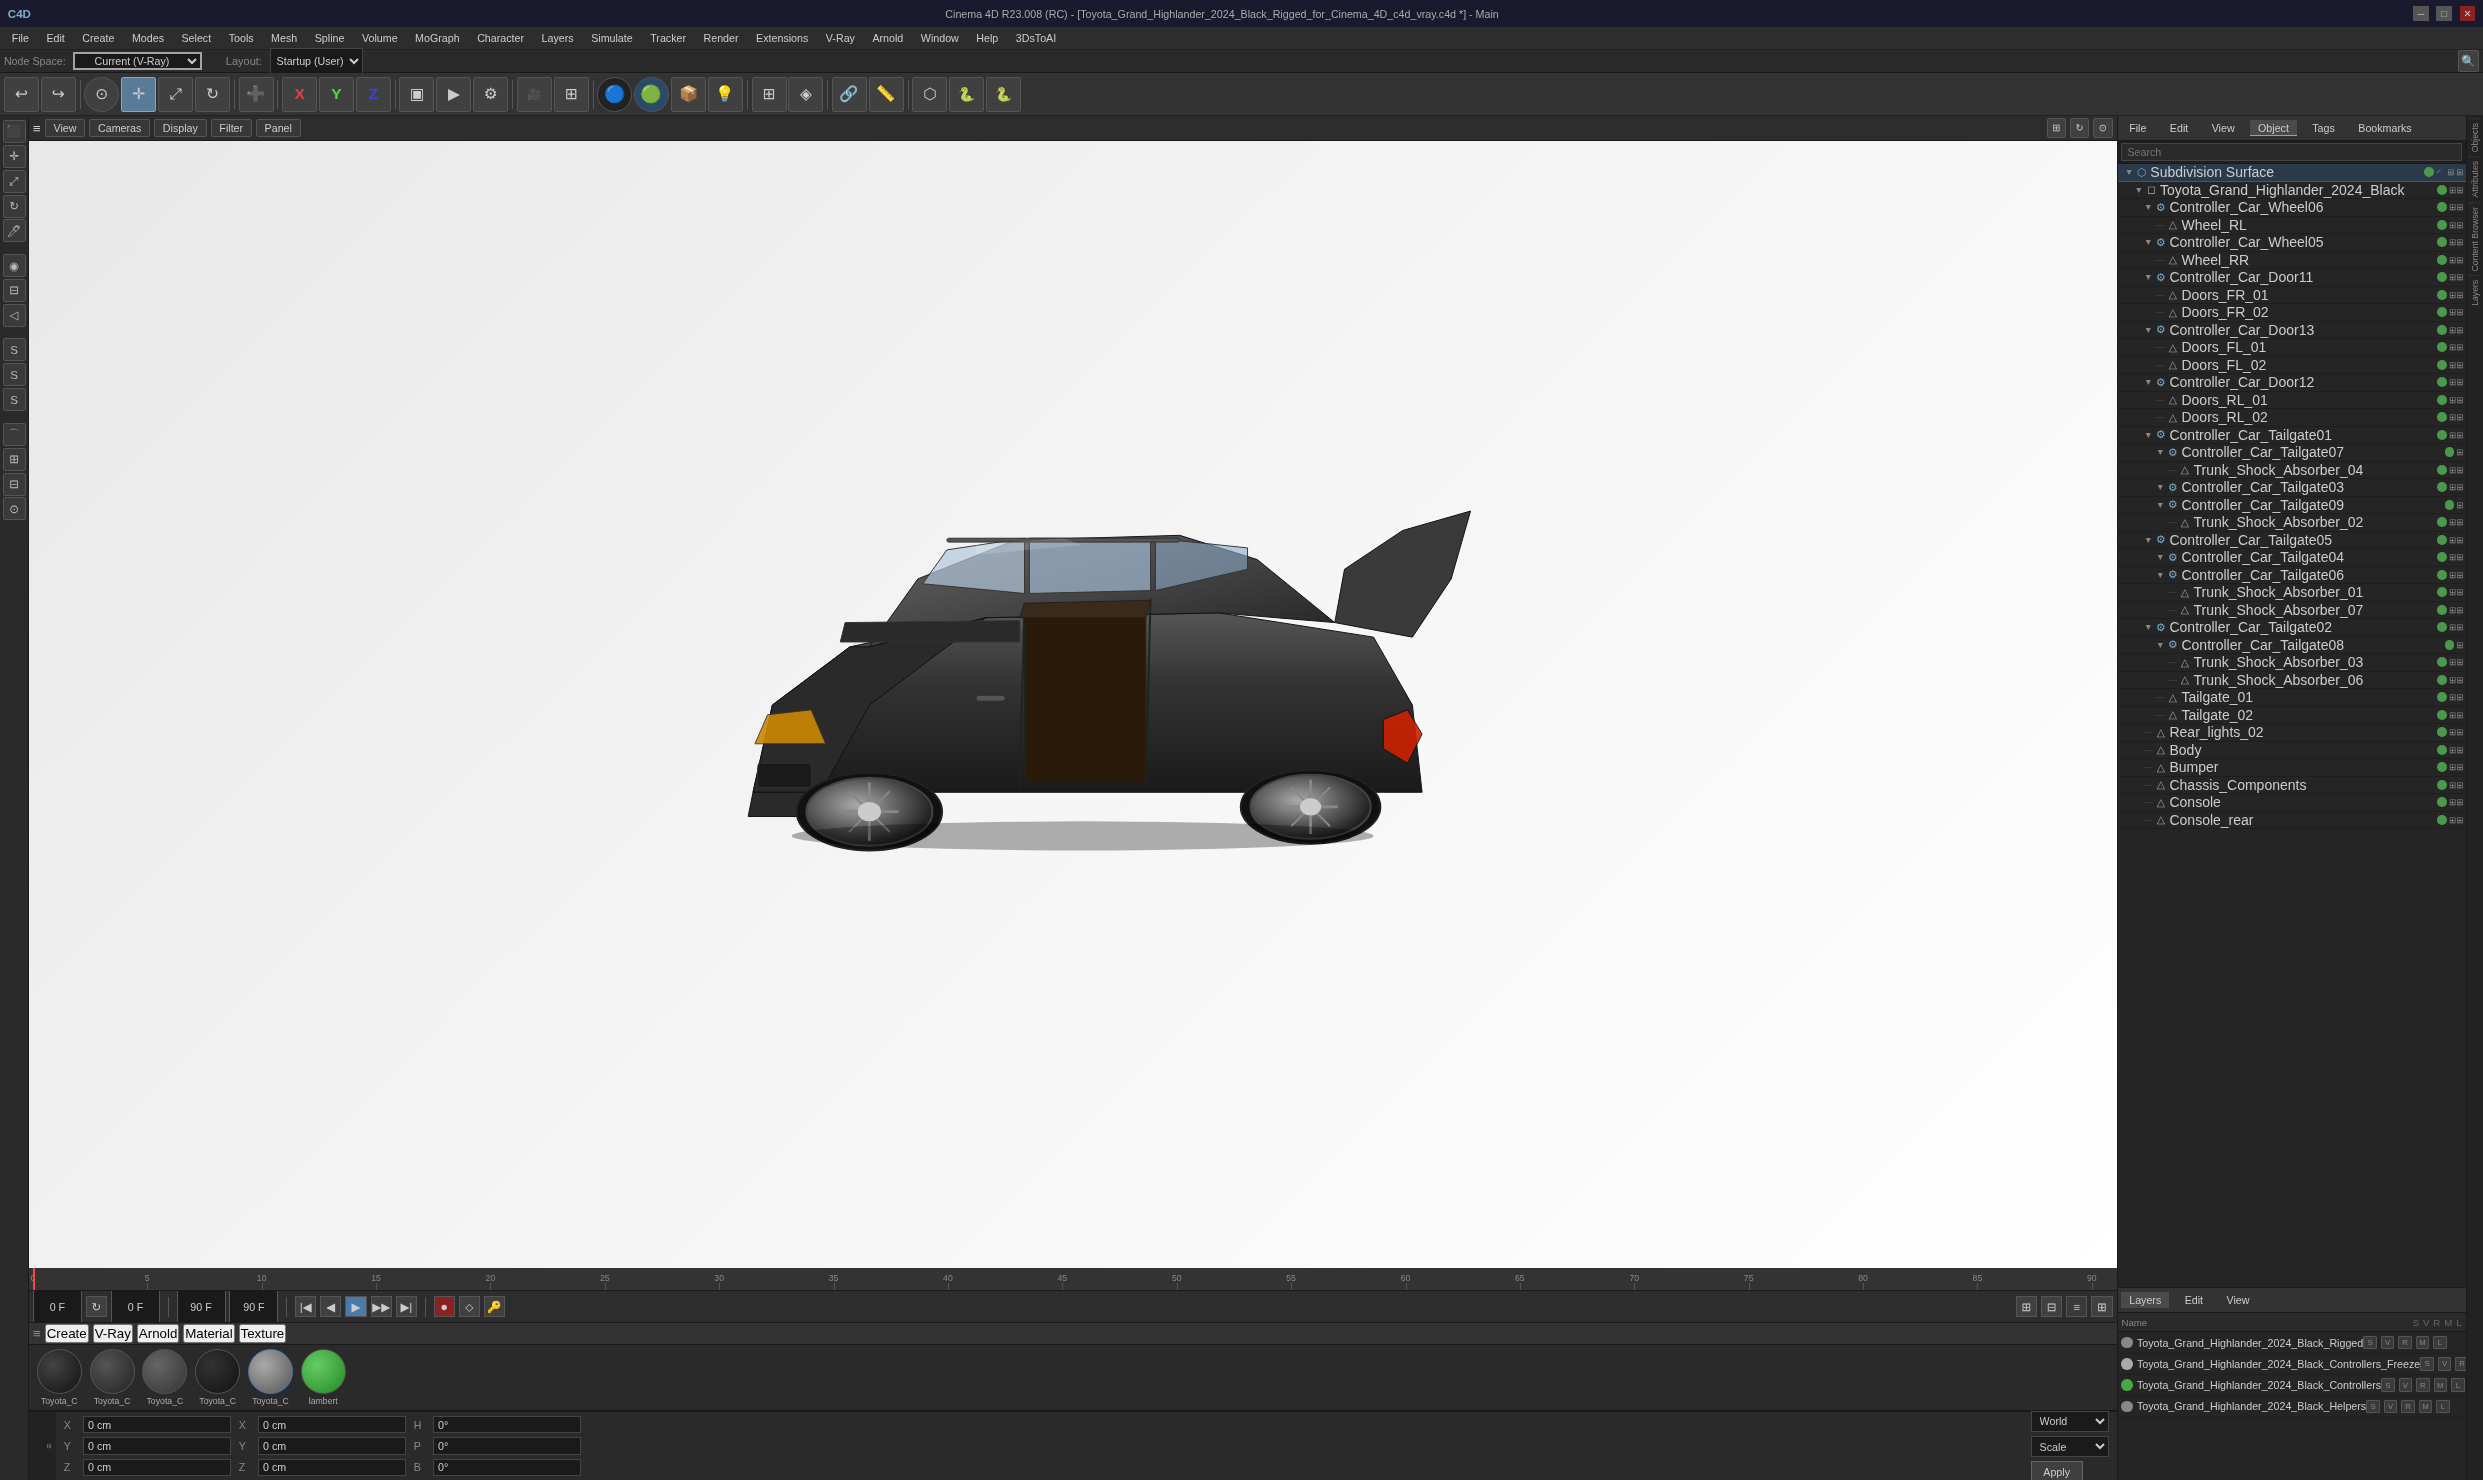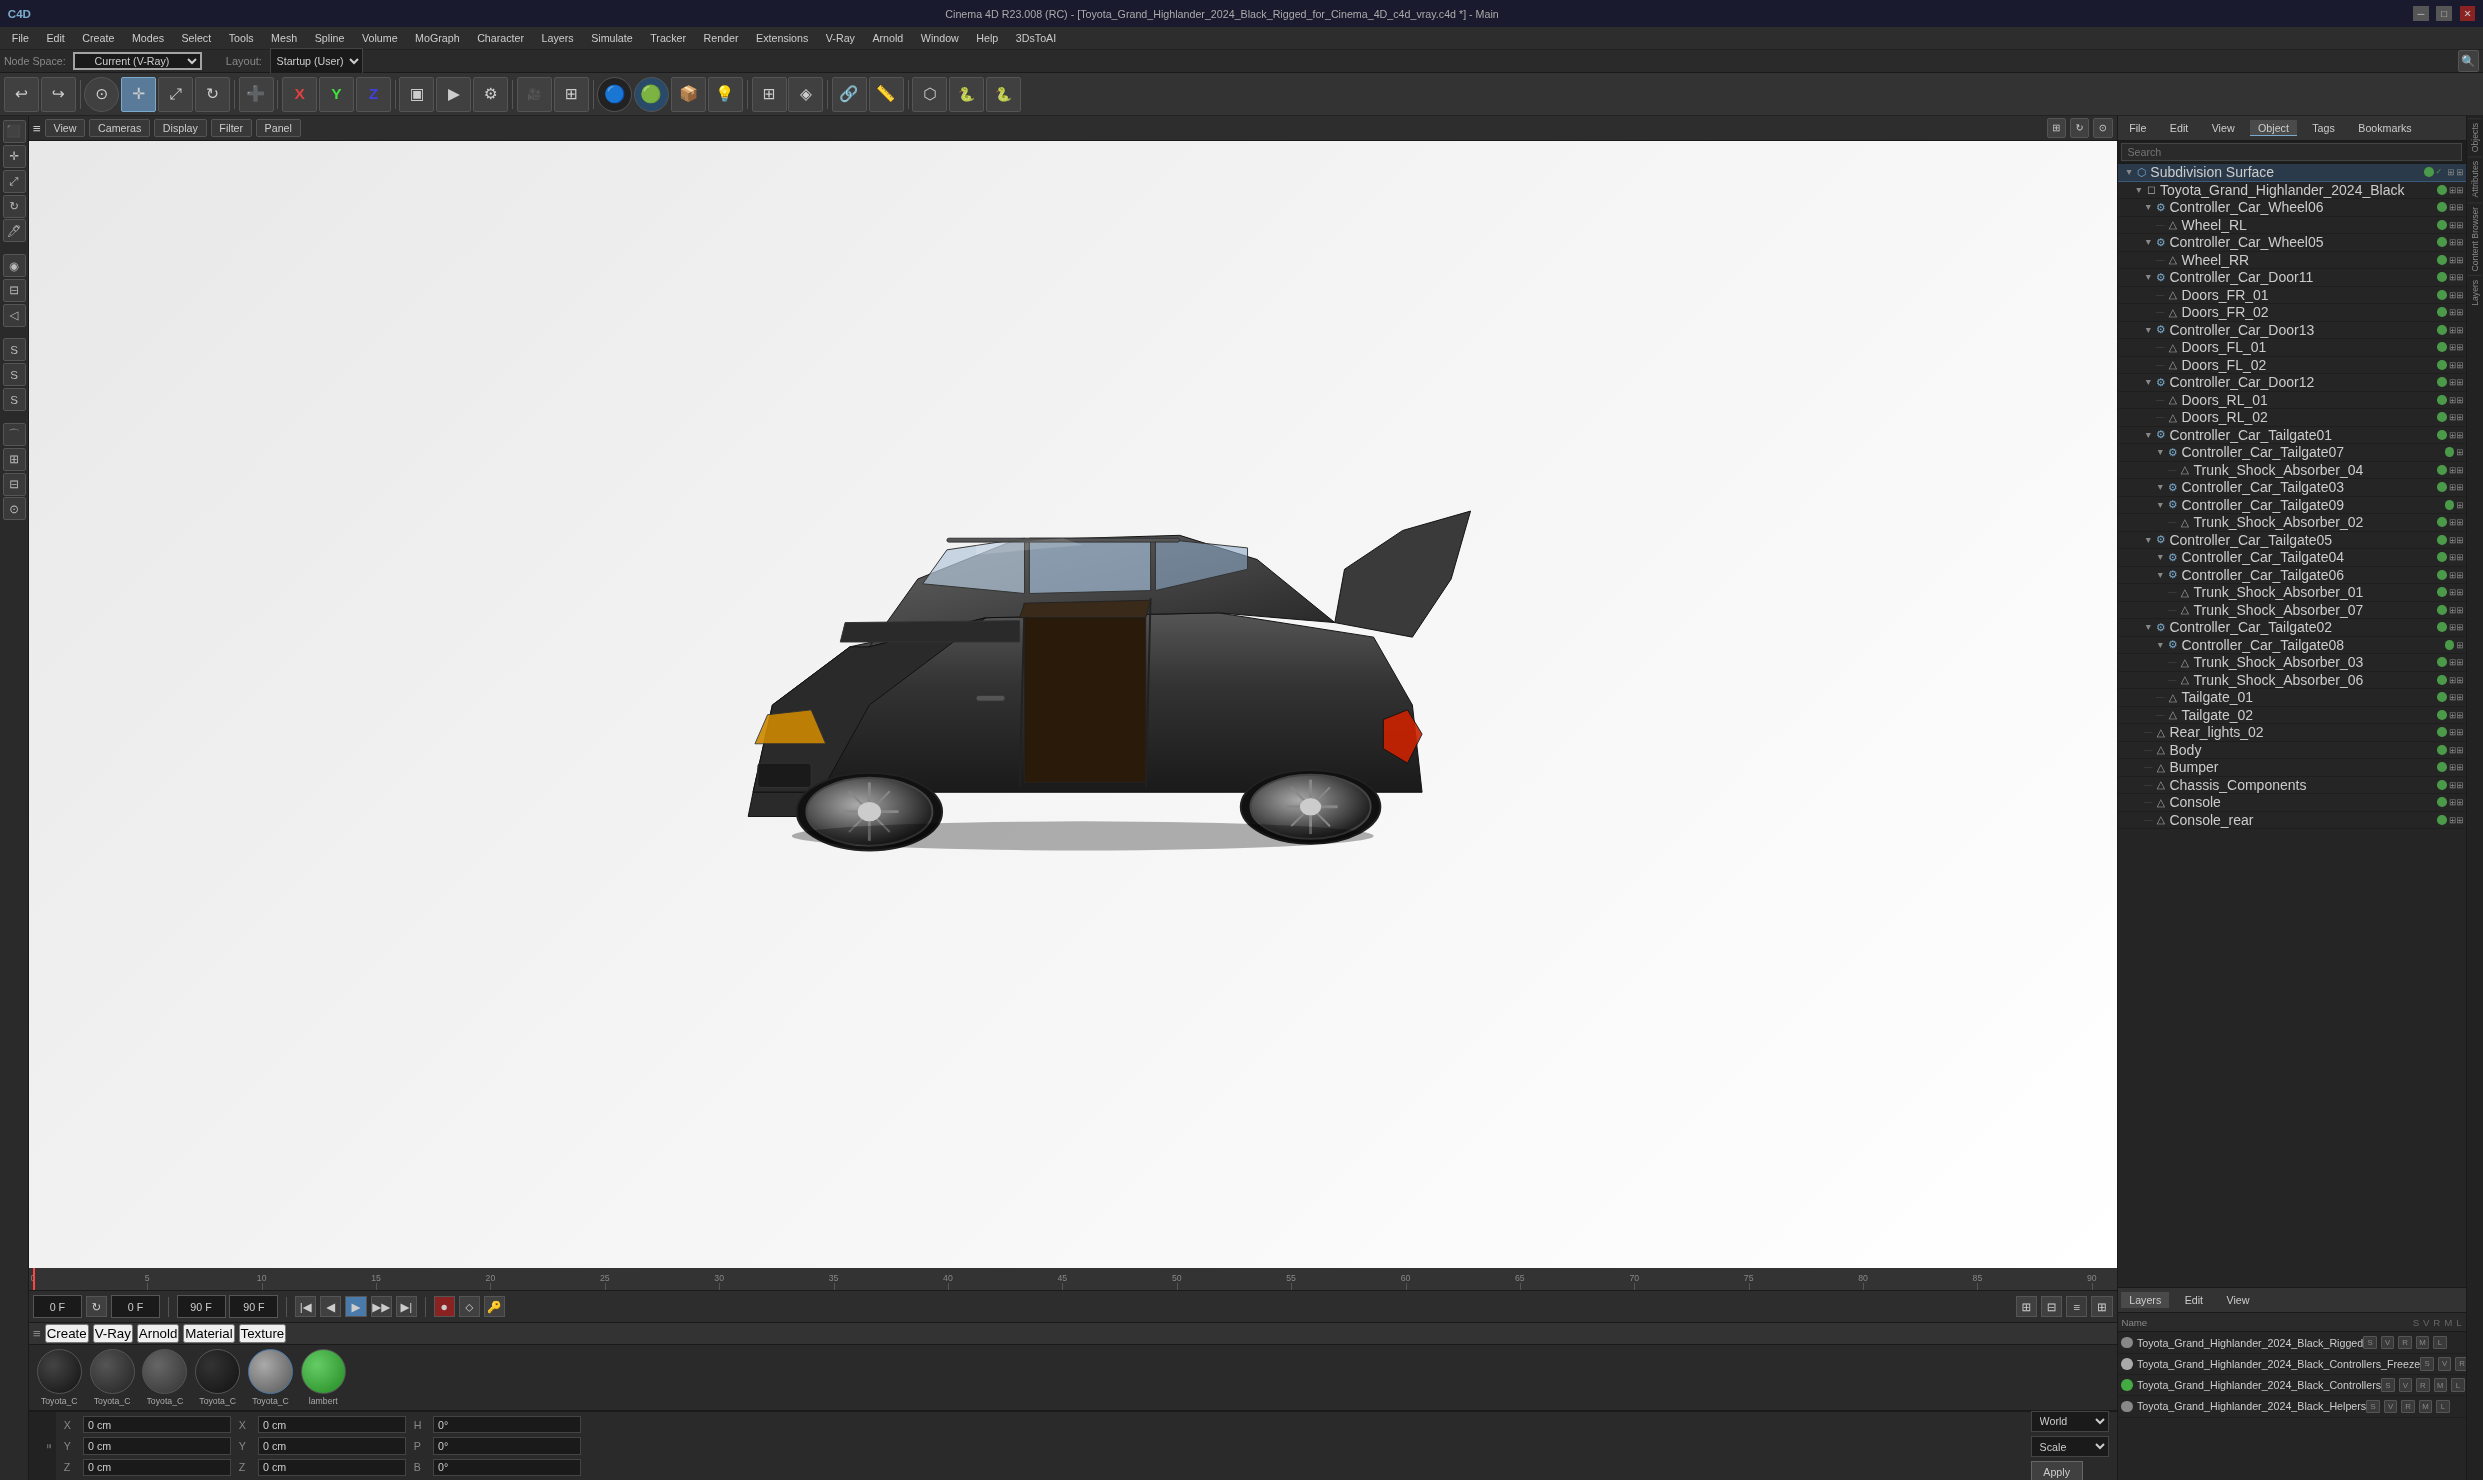--- a/index.html
+++ b/index.html
@@ -159,21 +159,21 @@
       background: #2d2d2d;
       display: flex;
       align-items: center;
       padding: 0 3.9px;
       gap: 3.9px;
     }
     .tc-input {
       background: #1a1a1a;
       border: 1px solid #555;
       color: #ccc;
-      width: 58px; height: 23px;
+      width: 58px; height: 34px;
       font-size: 10.7px;
       text-align: center;
     }
     .tc-btn {
       width: 21.3px; height: 21.3px;
       background: #404040;
       border: 1px solid #555;
       color: #ccc;
       cursor: pointer;
       display: flex; align-items: center; justify-content: center;

